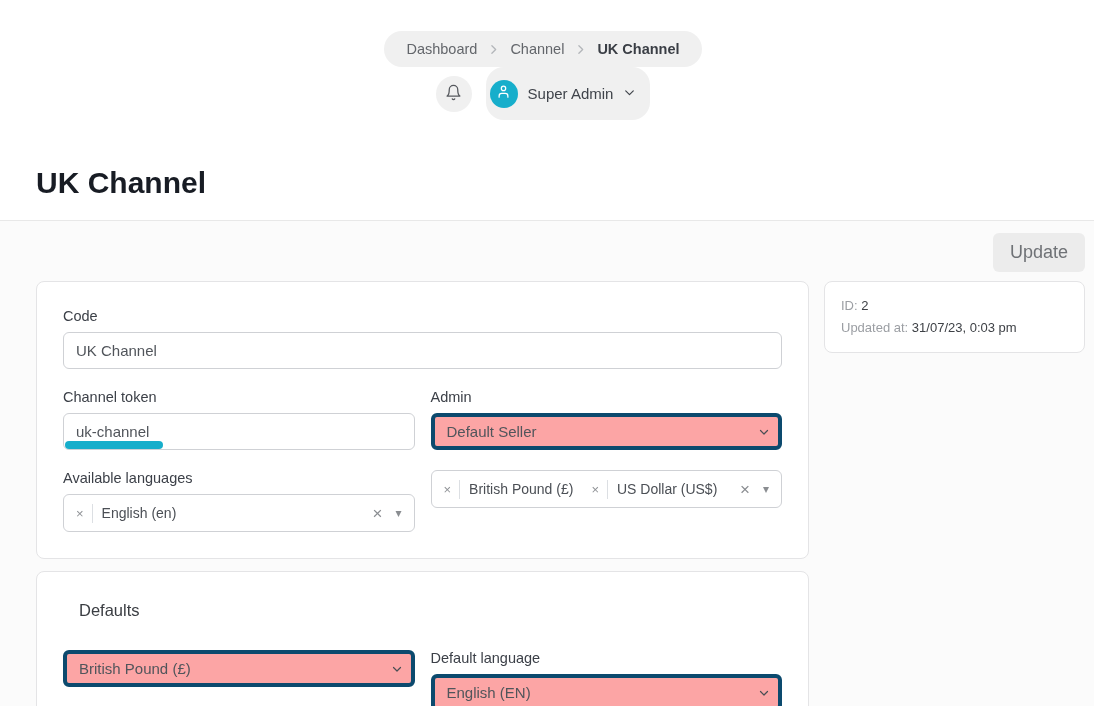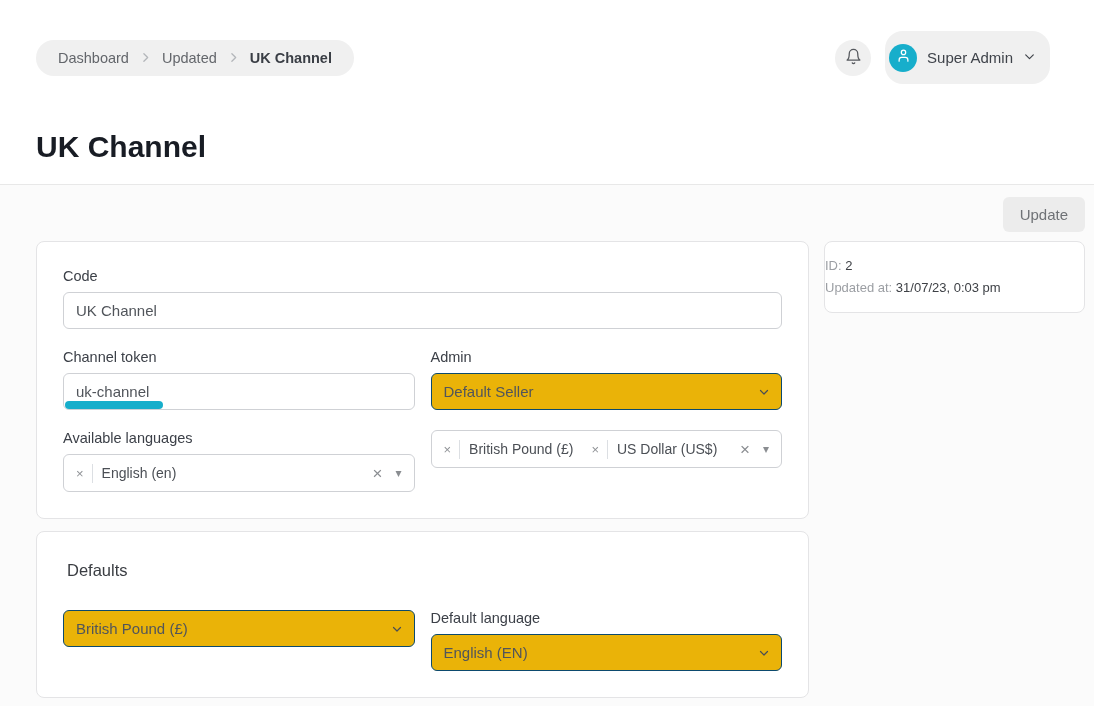--- a/index.html
+++ b/index.html
@@ -9,20 +9,21 @@
     width: 1094px; height: 706px; overflow: hidden;
     background: #ffffff;
     font-family: "Liberation Sans", sans-serif;
     color: #3c4048;
   }
 
   
   .topbar {
     display: flex; justify-content: space-between; align-items: center;
     padding: 31px 44px 0 36px;
+    flex-direction: column;
   }
   .breadcrumb {
     display: flex; align-items: center; gap: 10px;
     background: #f0f0f0; border-radius: 18px;
     height: 36px; padding: 0 22px;
     font-size: 14.5px; color: #63666b;
   }
   .breadcrumb .crumb { cursor: pointer; }
   .breadcrumb .crumb.current { color: #3a3e45; font-weight: 700; }
   .breadcrumb svg { display: block; }
@@ -50,21 +51,21 @@
     margin: 45px 0 0 36px;
     font-size: 30px; font-weight: 700; color: #181c24; line-height: 36px;
   }
   .header-divider { border: none; border-top: 1px solid #e8e8e8; margin: 19px 0 0 0; }
 
   
   .content { background: #fbfbfb; height: 539px; padding: 0 9px 0 36px; }
   .update-row { display: flex; justify-content: flex-end; padding: 12px 0 9px 0; }
   .btn-update {
     background: #ececec; color: #6f7276; border: none; border-radius: 6px;
-    font-family: inherit; font-size: 15px; padding: 9px 17px; cursor: pointer;
+    font-family: inherit; font-size: 18px; padding: 9px 17px; cursor: pointer;
   }
 
   .columns { display: flex; gap: 15px; align-items: flex-start; }
   .col-main { width: 773px; flex: none; }
   .col-side { width: 261px; flex: none; }
 
   .card {
     background: #ffffff; border: 1px solid #e4e4e6; border-radius: 8px;
     padding: 26px;
   }
@@ -82,23 +83,23 @@
   }
   .input-wrap { position: relative; }
   .token-marker {
     position: absolute; left: 2px; bottom: 1px;
     width: 98px; height: 8px; border-radius: 5px;
     background: var(--accent); pointer-events: none;
   }
 
   .select-wrap { position: relative; }
   .native-select {
-    width: 100%; height: 37px; border: 1px solid #0c4a6e; border-radius: 6px;
+    width: 100%; height: 37px; border: 4px solid #0c4a6e; border-radius: 6px;
     padding: 0 30px 0 12px; font-family: inherit; font-size: 15px; color: #51555b;
-    background: #eab308; appearance: none; -webkit-appearance: none; cursor: pointer;
+    background: #fca5a5; appearance: none; -webkit-appearance: none; cursor: pointer;
   }
   .select-chevron {
     position: absolute; right: 12px; top: 50%; transform: translateY(-50%);
     pointer-events: none; display: flex;
   }
 
   .multiselect {
     display: flex; align-items: center; height: 38px;
     border: 1px solid #cfd1d5; border-radius: 6px; background: #fff;
     padding: 0 12px 0 10px; cursor: pointer;
@@ -114,40 +115,40 @@
   .ms-controls { display: flex; align-items: center; gap: 13px; }
   .ms-clear {
     border: none; background: none; padding: 0; cursor: pointer;
     font-size: 17px; color: #8a8d91; line-height: 1;
   }
   .ms-caret { font-size: 12px; color: #8a8d91; cursor: pointer; }
 
   
   .info-card {
     background: #ffffff; border: 1px solid #e4e4e6; border-radius: 8px;
-    padding: 13px 0; font-size: 13px; line-height: 22px;
+    padding: 13px 16px; font-size: 13px; line-height: 22px;
   }
   .info-label { color: #9b9ea3; }
   .info-value { color: #3e4146; }
 
   
-  .card-heading { font-size: 16.5px; color: #3a3d42; margin: 3px 0 30px 4px; font-weight: 400; }
+  .card-heading { font-size: 16.5px; color: #3a3d42; margin: 3px 0 30px 16px; font-weight: 400; }
 </style>
 </head>
 <body>
 
 <div class="topbar">
   <div class="breadcrumb">
     <span class="crumb">Dashboard</span>
     <span>
       <svg width="13" height="13" viewBox="0 0 24 24" fill="none" stroke="#b3b6ba" stroke-width="2.4" stroke-linecap="round" stroke-linejoin="round">
           <polyline points="9 5 16 12 9 19"></polyline>
         </svg>
     </span>
-    <span class="crumb">Updated</span>
+    <span class="crumb">Channel</span>
     <span>
       <svg width="13" height="13" viewBox="0 0 24 24" fill="none" stroke="#b3b6ba" stroke-width="2.4" stroke-linecap="round" stroke-linejoin="round">
           <polyline points="9 5 16 12 9 19"></polyline>
         </svg>
     </span>
     <span class="crumb current">UK Channel</span>
   </div>
 
   <div class="topbar-right">
     <button class="icon-btn">

